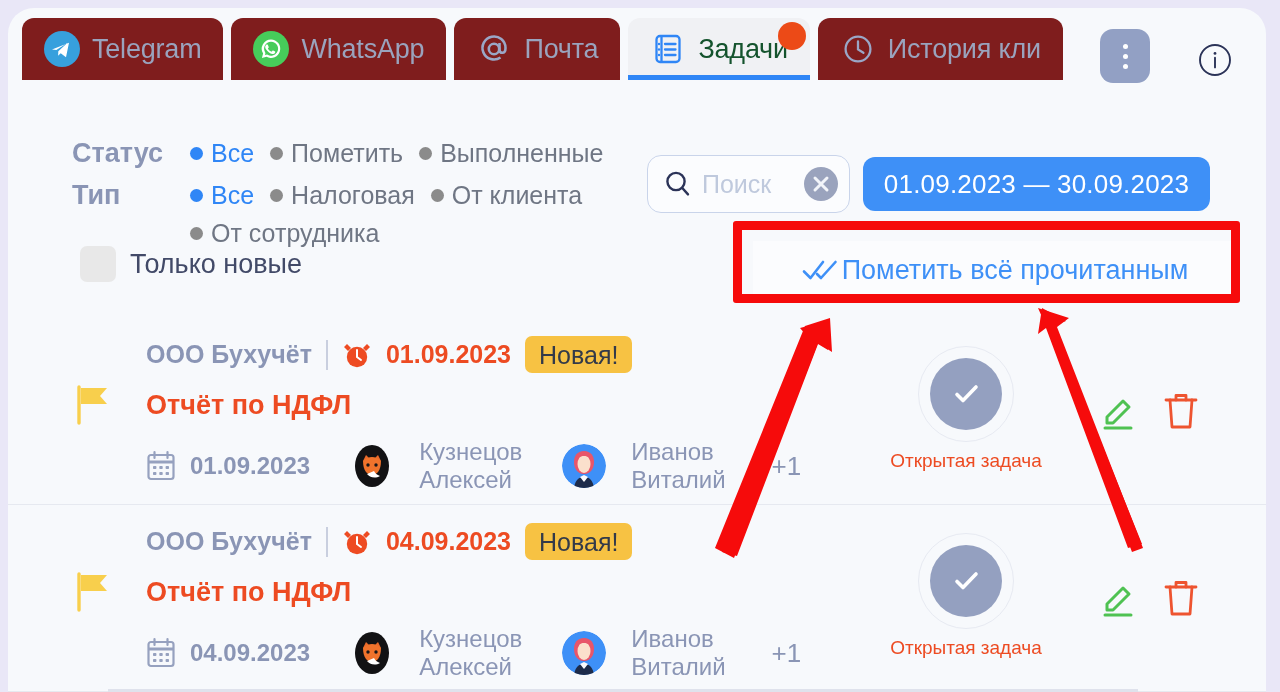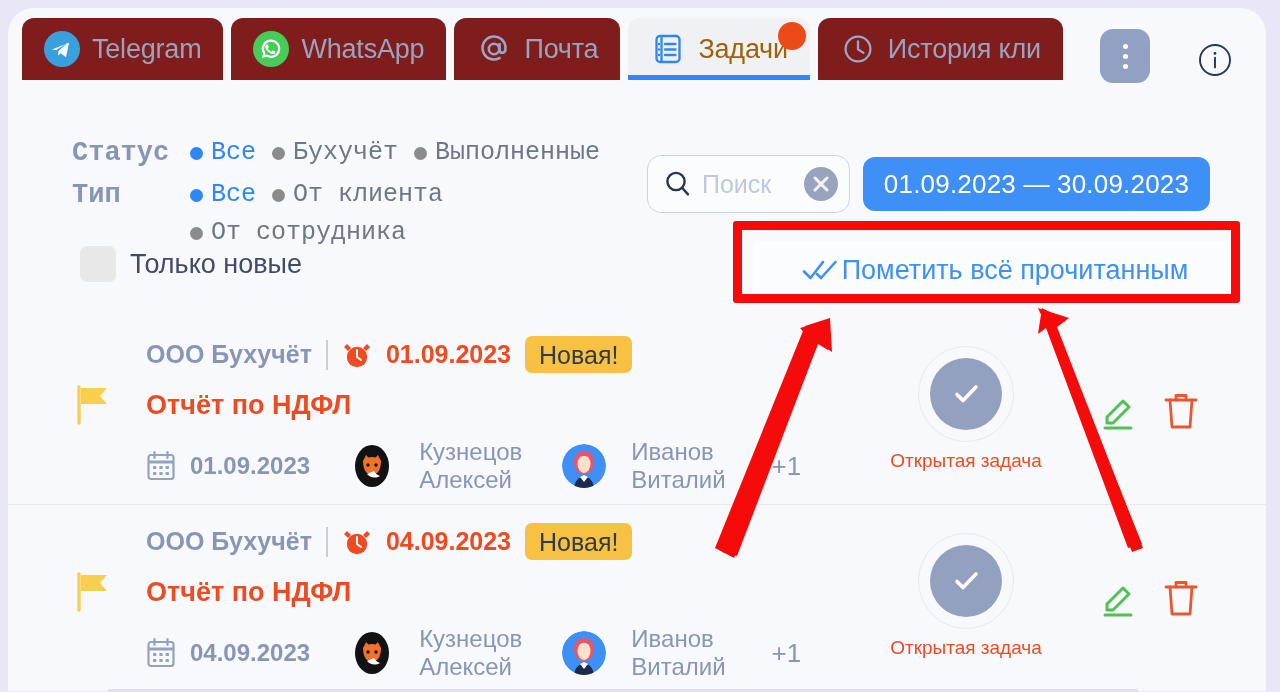--- a/index.html
+++ b/index.html
@@ -50,21 +50,21 @@
     left: 0; right: 0; bottom: 0;
     height: 5px;
     background: #2f86f6;
   }
   .tab-label {
     font-size: 27px;
     color: #9aa3bd;
     white-space: nowrap;
     letter-spacing: -0.2px;
   }
-  .tab.active .tab-label { color: #a16207; }
+  .tab.active .tab-label { color: #14532d; }
   .tab-icon { width: 36px; height: 36px; flex: 0 0 36px; display:block; }
 
   .tab#tab-telegram { margin-left: 14px; }
 
   .badge-dot {
     position: absolute;
     width: 28px; height: 28px;
     border-radius: 50%;
     background: #ec4a17;
     top: 4px; right: 4px;
@@ -89,21 +89,21 @@
   .info-btn {
     position: absolute;
     left: 1187px; top: 32px;
     width: 40px; height: 40px;
     cursor: pointer;
     z-index: 5;
   }
 
   
   .filters { position: absolute; left: 64px; top: 126px; }
-  .filter-row { display: flex; align-items: flex-start; margin-bottom: 4px; font-family: Liberation Mono, monospace; }
+  .filter-row { display: flex; align-items: flex-start; margin-bottom: 4px; }
   .filter-title {
     font-size: 27px; font-weight: bold; color: #8a95b5;
     width: 118px; flex: 0 0 118px; line-height: 38px;
   }
   .radios { display: flex; flex-wrap: wrap; max-width: 460px; }
   .radio {
     display: flex; align-items: center; gap: 8px;
     margin-right: 16px; line-height: 38px; cursor: pointer;
   }
   .radio .bullet {
@@ -327,35 +327,39 @@
 
       <div class="filter-row">
         <div class="filter-title">Статус</div>
         <div class="radios">
           <div class="radio sel">
             <span class="bullet"></span>
             <span class="rlabel">Все</span>
           </div>
           <div class="radio">
             <span class="bullet"></span>
-            <span class="rlabel">Бухучёт</span>
+            <span class="rlabel">Пометить</span>
           </div>
           <div class="radio">
             <span class="bullet"></span>
             <span class="rlabel">Выполненные</span>
           </div>
         </div>
       </div>
 
       <div class="filter-row">
         <div class="filter-title">Тип</div>
         <div class="radios">
           <div class="radio sel">
             <span class="bullet"></span>
             <span class="rlabel">Все</span>
+          </div>
+          <div class="radio">
+            <span class="bullet"></span>
+            <span class="rlabel">Налоговая</span>
           </div>
           <div class="radio">
             <span class="bullet"></span>
             <span class="rlabel">От клиента</span>
           </div>
           <div class="radio">
             <span class="bullet"></span>
             <span class="rlabel">От сотрудника</span>
           </div>
         </div>

